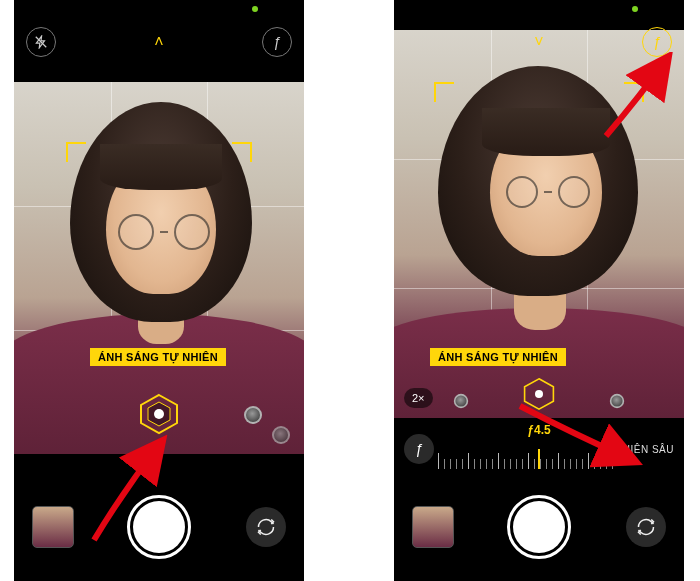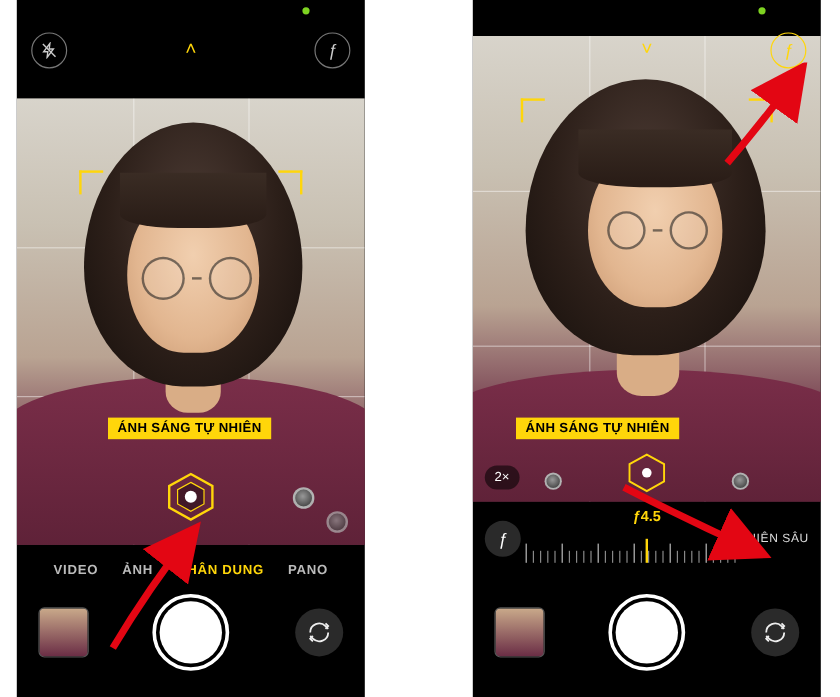--- a/index.html
+++ b/index.html
@@ -373,26 +373,20 @@
         <svg viewBox="0 0 44 44">
           <polygon points="22,3 40,13 40,31 22,41 4,31 4,13" fill="none" stroke="#ffd60a" stroke-width="2"></polygon>
           <polygon points="22,10 33,16 33,28 22,34 11,28 11,16" fill="rgba(0,0,0,0.35)" stroke="#ffd60a" stroke-width="1"></polygon>
           <circle cx="22" cy="22" r="5" fill="#fff"></circle>
         </svg>
       </div>
       <div class="side-dot" style="right:42px; bottom:30px"></div>
       <div class="side-dot" style="right:14px; bottom:10px; opacity:0.7"></div>
     </div>
 
-    <div class="mode-row">
-      <span>VIDEO</span>
-      <span>ẢNH</span>
-      <span class="active">CHÂN DUNG</span>
-      <span>PANO</span>
-    </div>
 
     <div class="bottom">
       <div class="thumb"></div>
       <div class="shutter"></div>
       <div class="switch-cam">
         <svg width="18" height="18" viewBox="0 0 24 24" fill="none" stroke="currentColor" stroke-width="2">
           <path d="M2 12a10 10 0 0 1 17-7l3 3M22 12a10 10 0 0 1-17 7l-3-3"></path>
           <polyline points="19 2 22 5 19 8"></polyline>
             <polyline points="5 22 2 19 5 16"></polyline>
         </svg>

